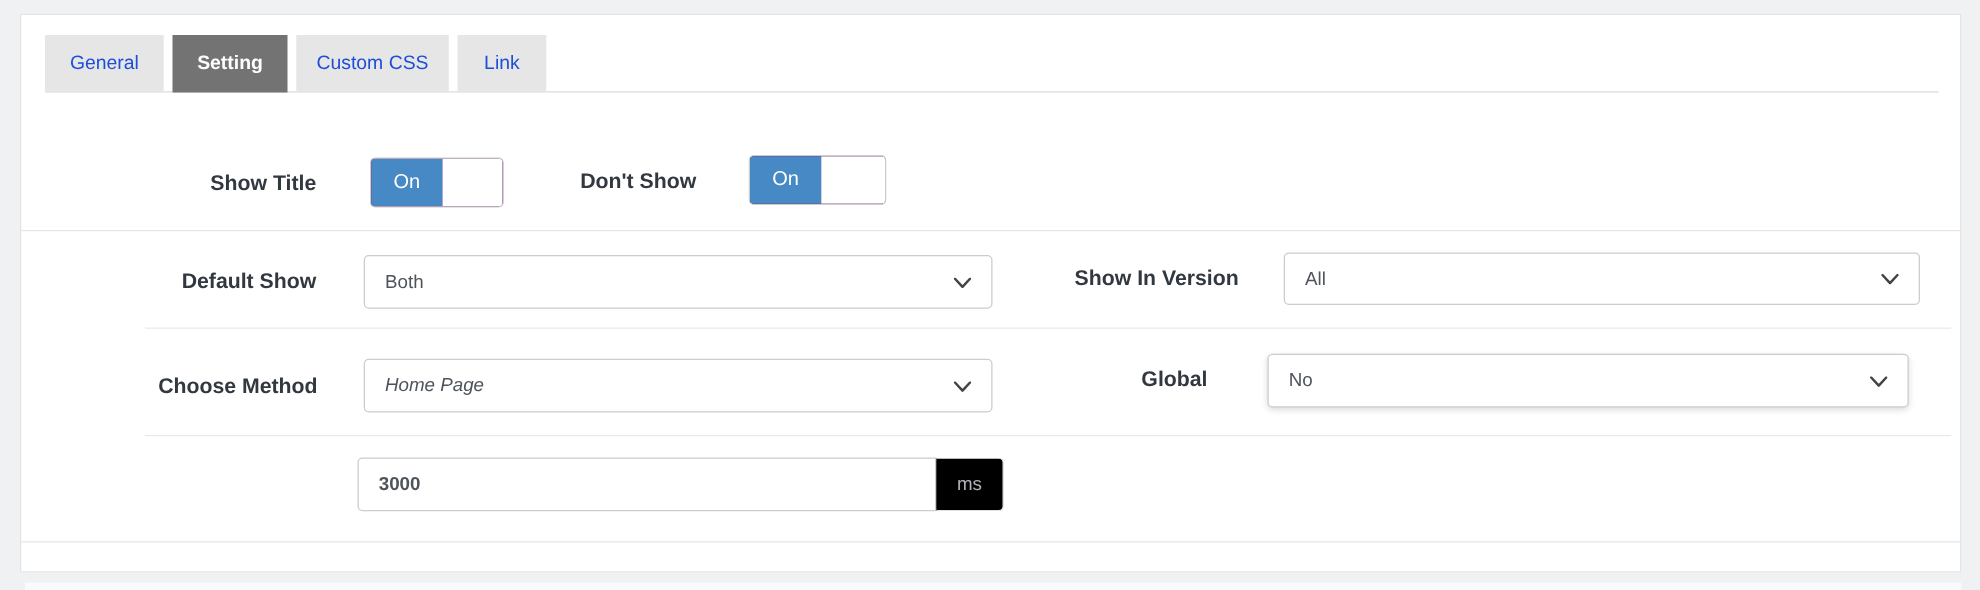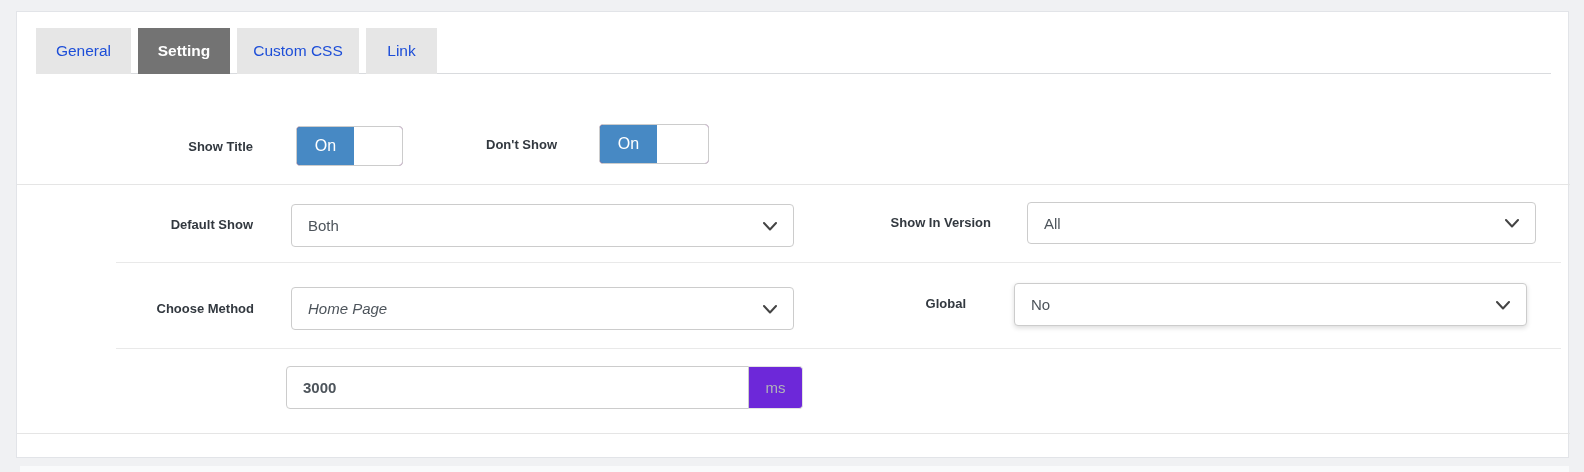--- a/index.html
+++ b/index.html
@@ -38,21 +38,21 @@
   .tab-link      { left: 330px; width: 71px; }
   
   .divider { position: absolute; height: 1px; background: #e5e5e5; }
   .divider-1 { left: 0;    top: 172px; width: 1553px; }
   .divider-2 { left: 99px; top: 250px; width: 1445px; background: #e9e9e9; }
   .divider-3 { left: 99px; top: 336px; width: 1445px; background: #e9e9e9; }
   .divider-4 { left: 0;    top: 421px; width: 1553px; }
   
   .field-label {
     position: absolute;
-    font-size: 13px; font-weight: 700; color: #32383f;
+    font-size: 17px; font-weight: 700; color: #32383f;
     text-align: right; line-height: 20px;
   }
   .lbl-show-title      { left: 0;     width: 236px; top: 125px; }
   .lbl-dont-show       { left: 320px; width: 220px; top: 123px; }
   .lbl-default-show    { left: 0;     width: 236px; top: 203px; }
   .lbl-show-in-version { left: 700px; width: 274px; top: 201px; }
   .lbl-choose-method   { left: 0;     width: 237px; top: 287px; }
   .lbl-global          { left: 700px; width: 249px; top: 282px; }
   .lbl-delay-time      { left: 0;     width: 230px; top: 364px; }
   
@@ -99,21 +99,21 @@
     position: absolute; left: 269px; top: 354px; width: 463px; height: 43px;
     border: 1px solid #cccccc; border-right: 1px solid #cccccc;
     border-radius: 4px 0 0 4px;
     padding-left: 16px;
     font-size: 15px; color: #4d545b;
     font-family: "Liberation Sans", "DejaVu Sans", sans-serif;
     outline: none; background: #ffffff; font-weight: bold;
   }
   .input-addon {
     position: absolute; left: 732px; top: 354px; width: 54px; height: 43px;
-    background: #6d28d9;
+    background: #000000;
     border: 1px solid #e2e2e2; border-left: none;
     border-radius: 0 4px 4px 0;
     display: flex; align-items: center; justify-content: center;
     font-size: 15px; color: #b0b3b8;
   }
   
   .next-panel-top {
     position: absolute; left: 20px; top: 466px; width: 1549px; height: 6px;
     background: #f9fafb;
   }

